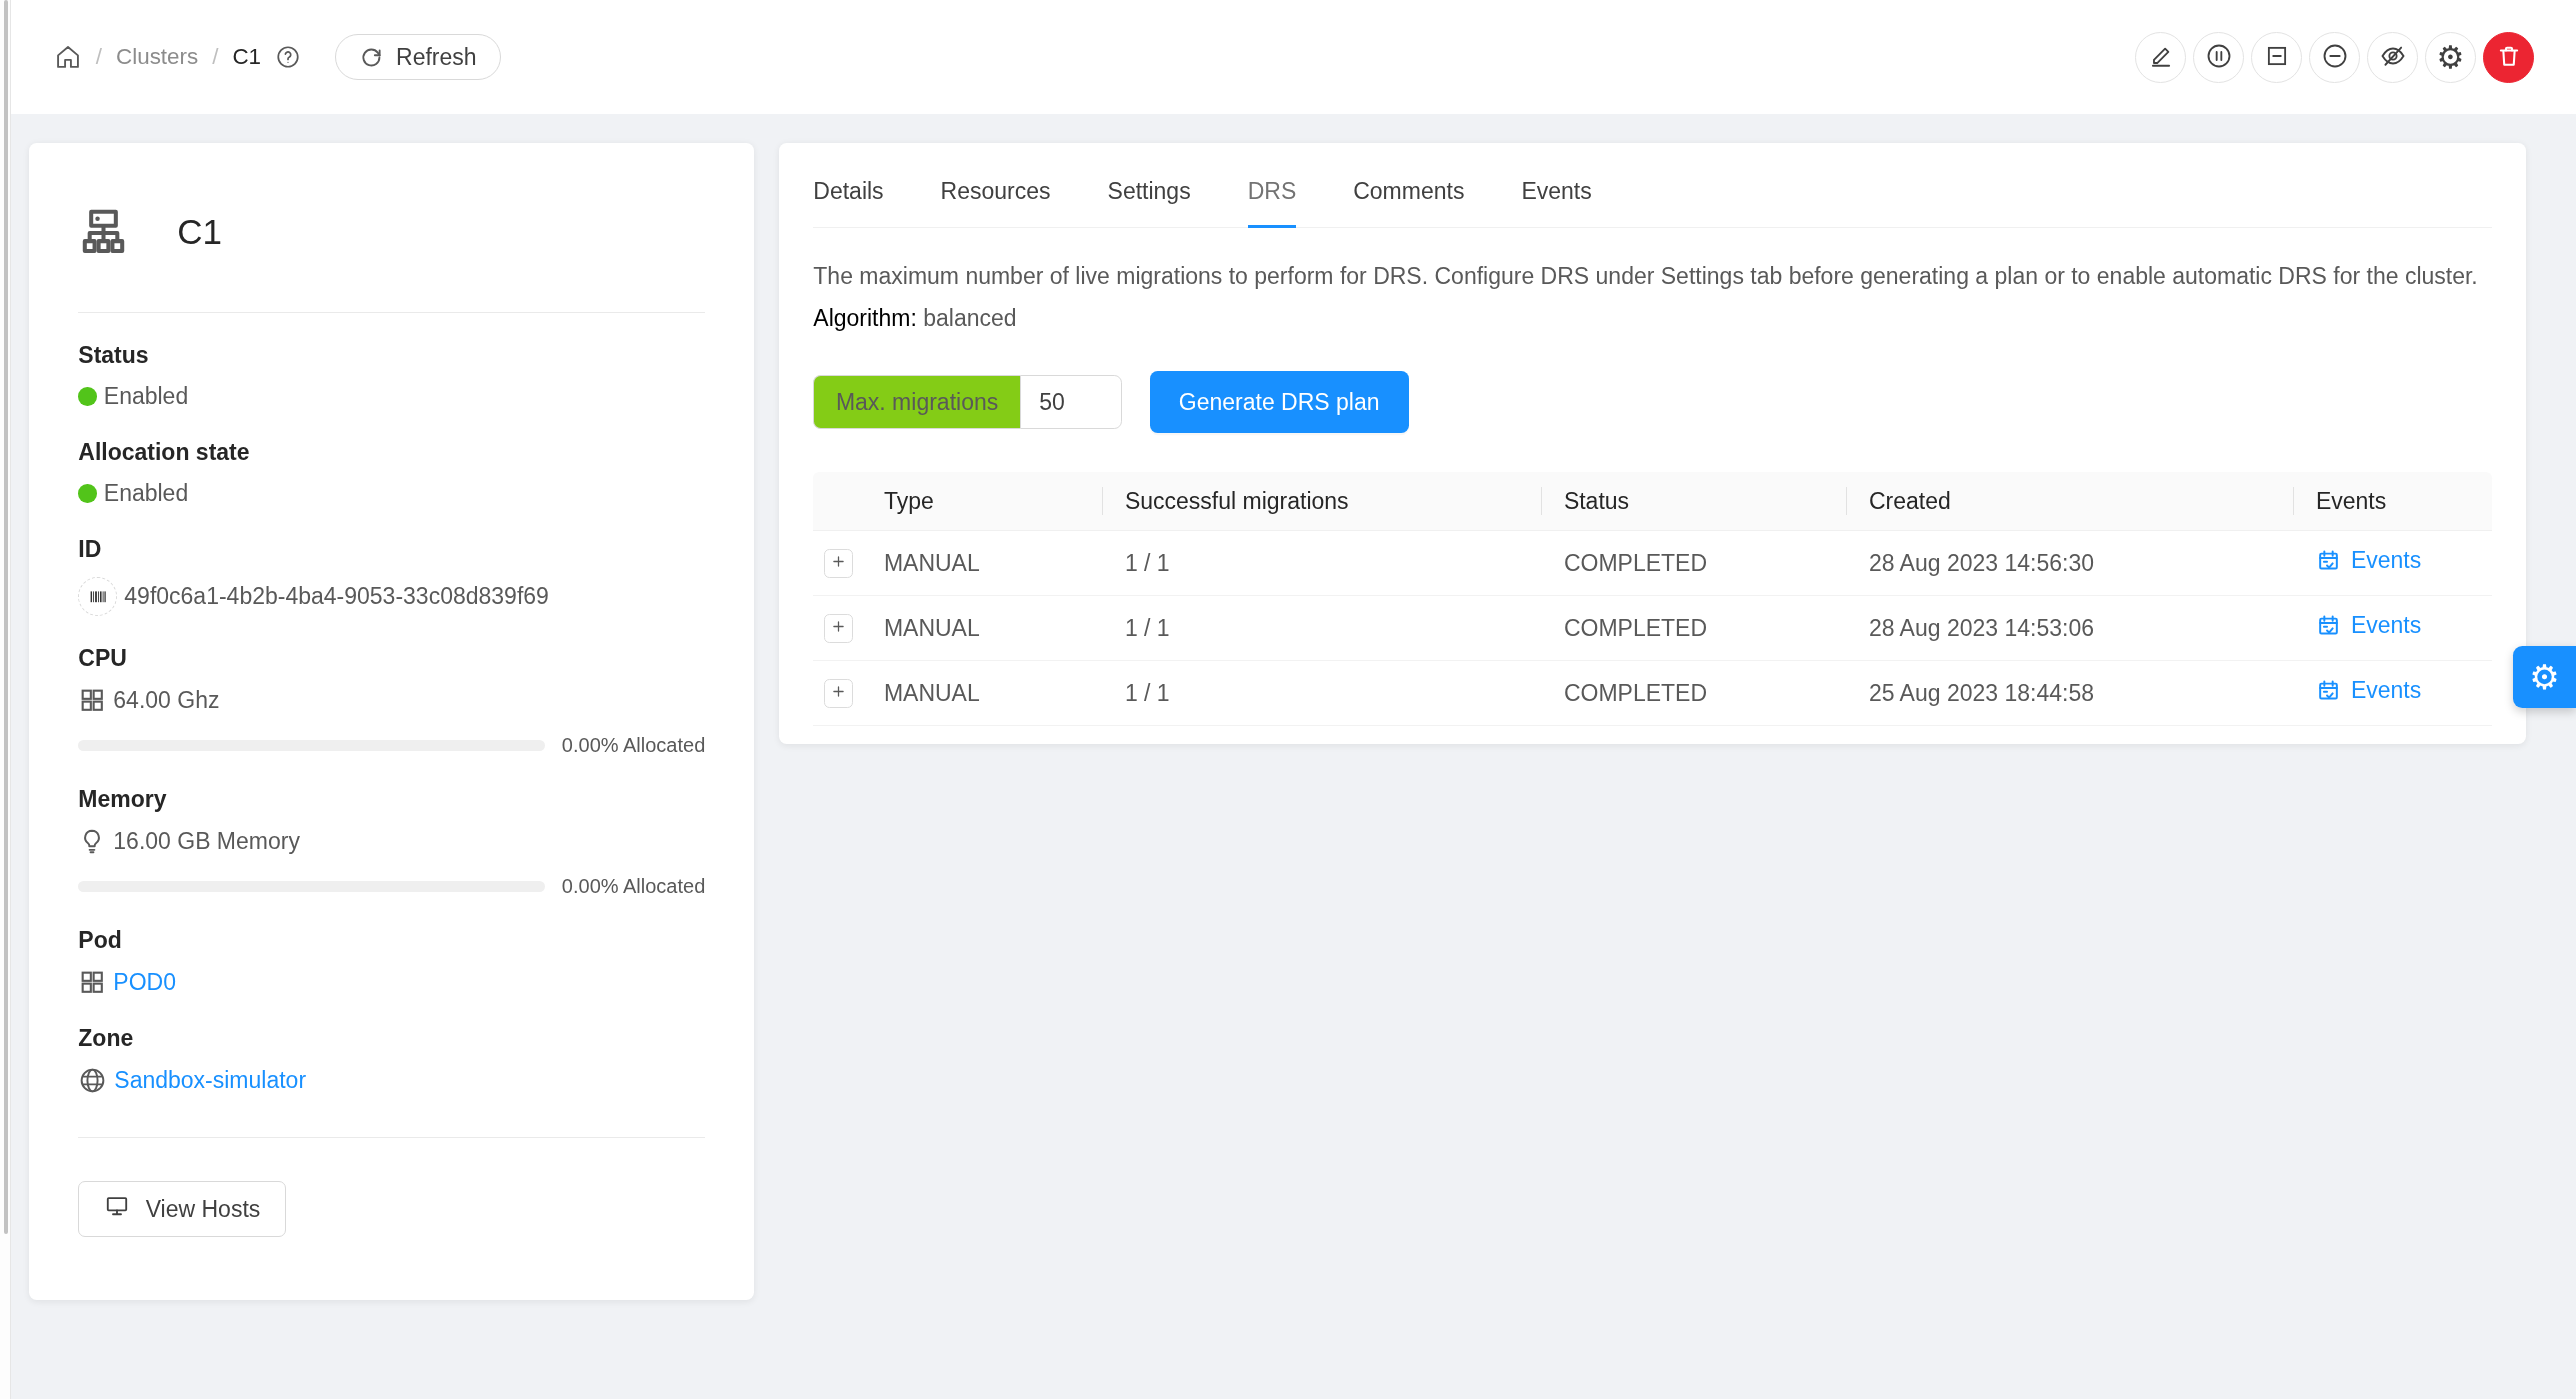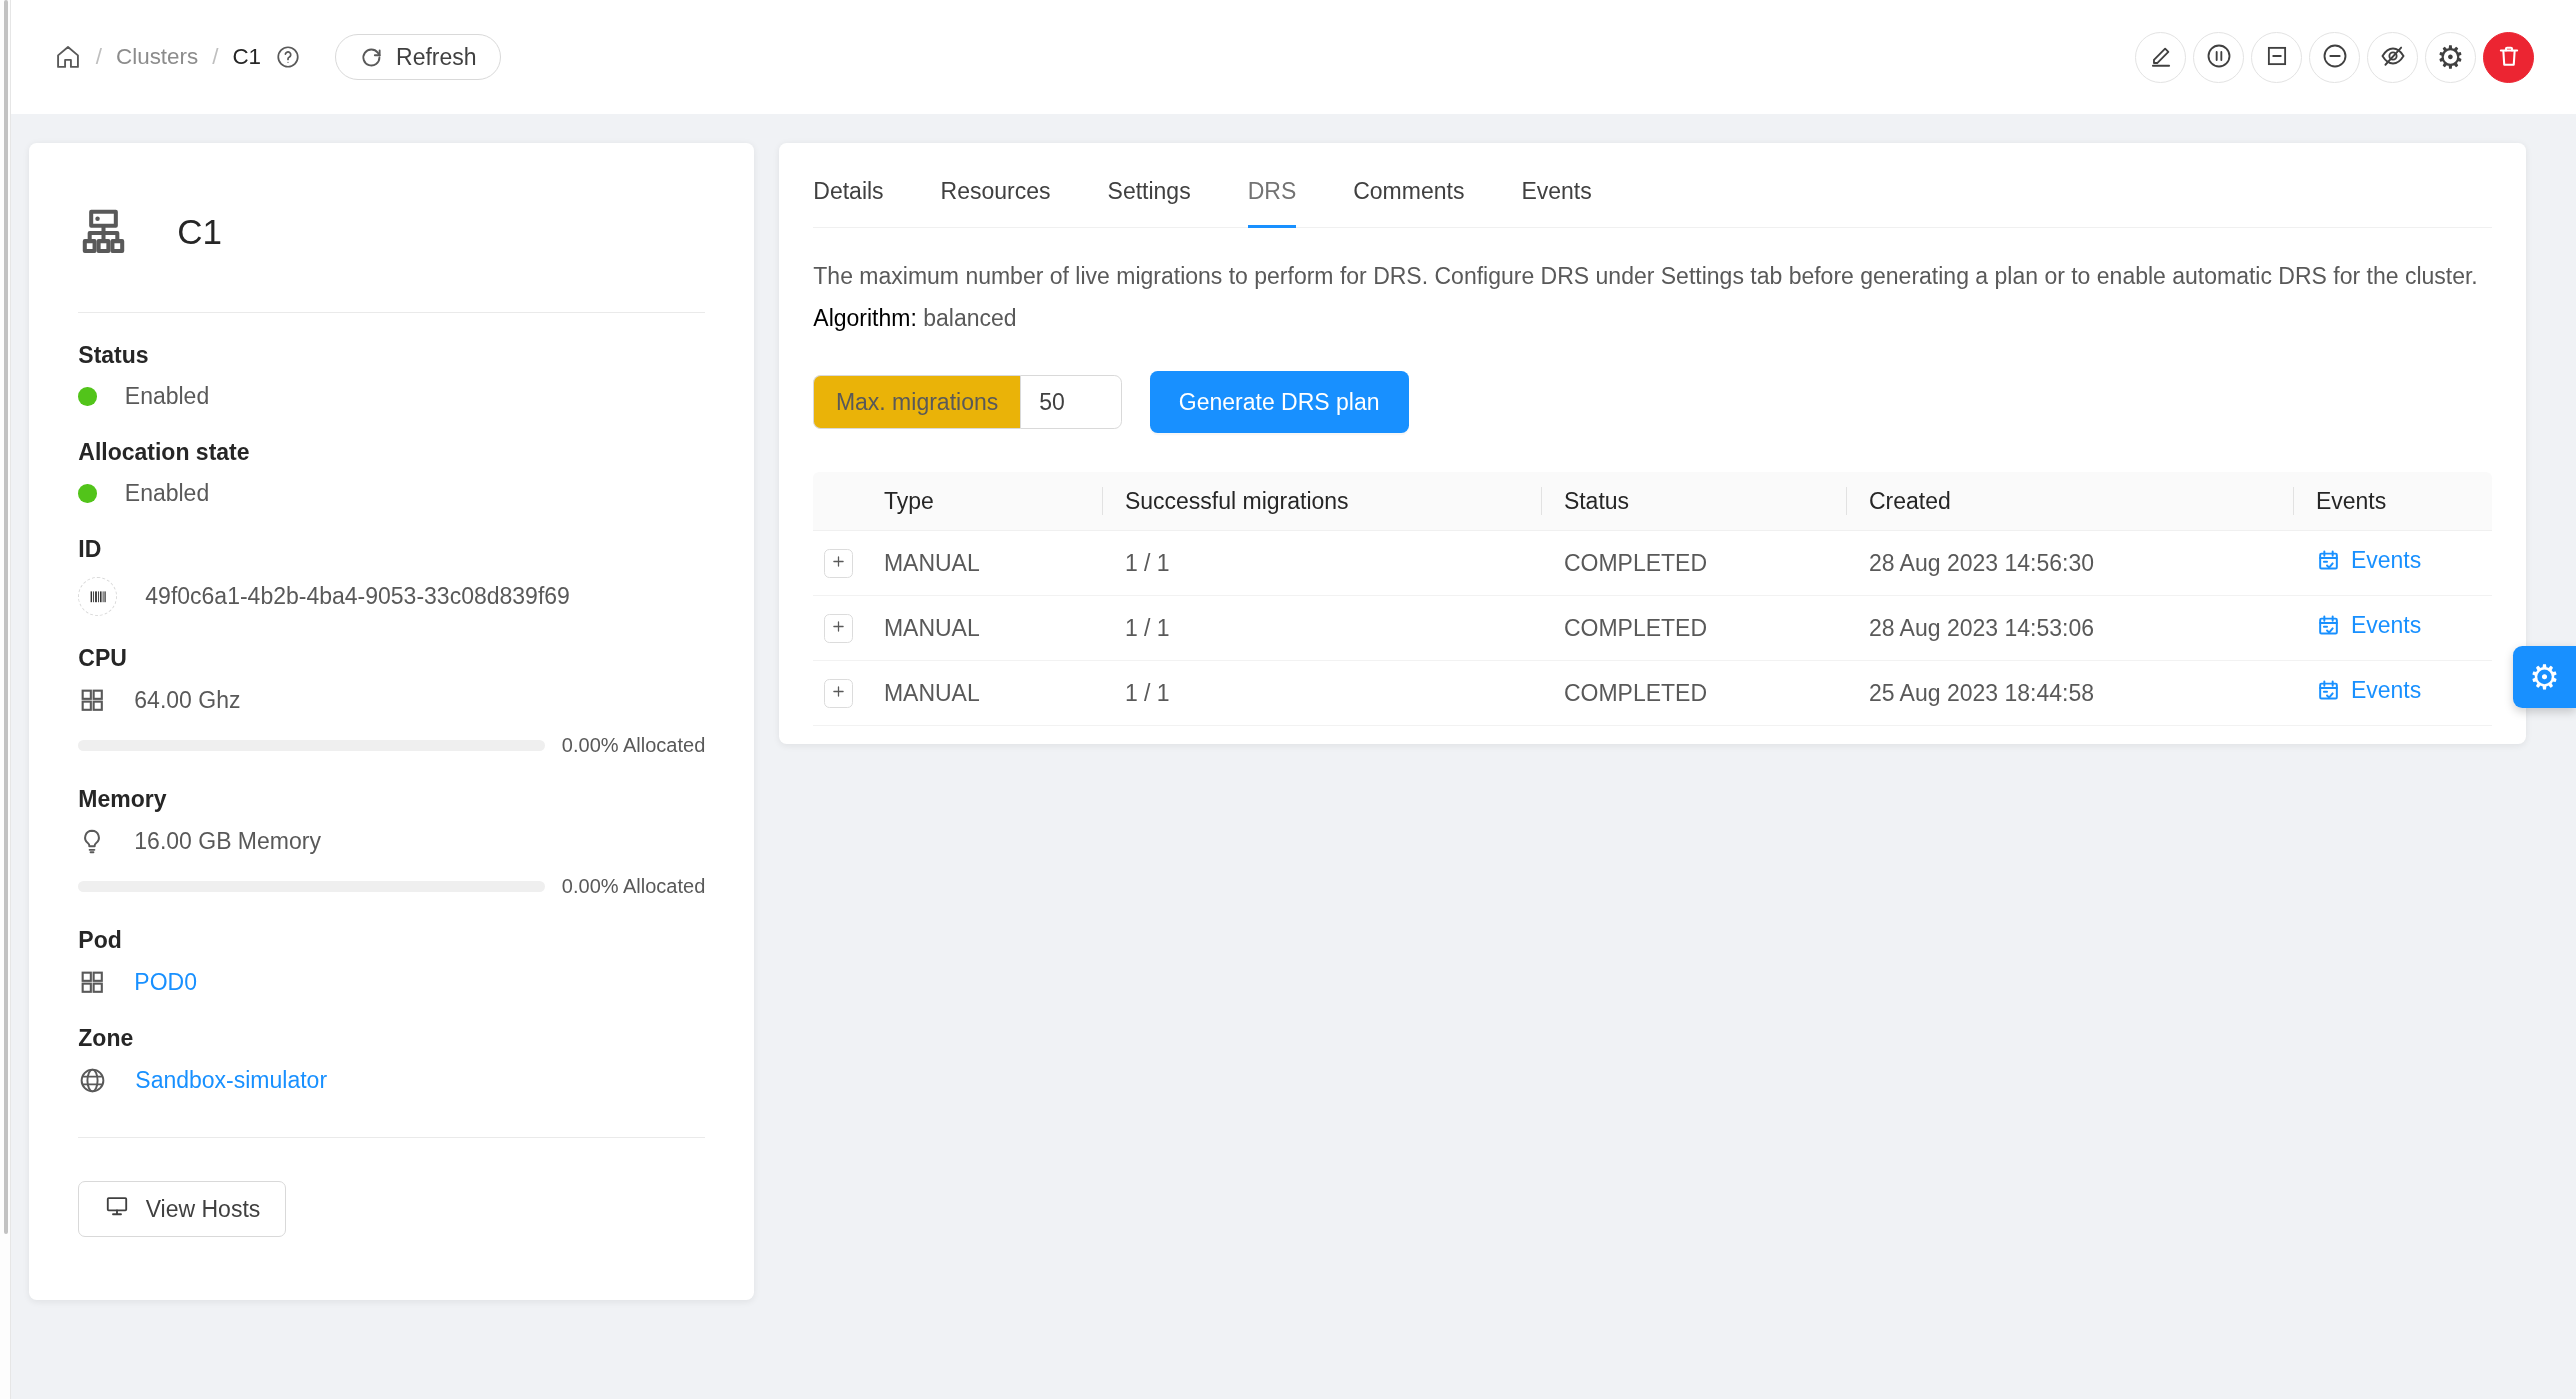--- a/index.html
+++ b/index.html
@@ -49,21 +49,21 @@
     box-shadow:0 1.5px 7.7px rgba(0,0,0,0.07);
   }
 
   
   .info-card { width:725px; height:1157px; padding:43px 49px 0; }
   .resource-head { display:flex; align-items:center; gap:48px; min-height:91px; color:#595959; }
   .resource-head .title { font-size:35px; color:#262626; }
   .divider { border:none; border-top:1.5px solid #eaeaea; margin-top:35px; }
   .section { margin-top:29px; }
   .section .label { font-size:23px; font-weight:bold; color:#262626; margin-bottom:14px; }
-  .vrow { display:flex; align-items:center; gap:28px; font-size:23px; color:#595959; }
+  .vrow { display:flex; align-items:center; gap:7px; font-size:23px; color:#595959; }
   .vrow .icon { display:inline-flex; color:#595959; flex:none; }
   .dot { width:18.5px; height:18.5px; border-radius:50%; background:#52c41a; flex:none; }
   .link { color:#1890ff; cursor:pointer; text-decoration:none; }
   .id-badge {
     width:39px; height:39px; border-radius:50%; border:1.5px dashed #d9d9d9;
     display:inline-flex; align-items:center; justify-content:center; color:#333; flex:none;
   }
   .progress-row { display:flex; align-items:center; gap:17px; margin-top:20px; }
   .progress-track { flex:1; height:10.8px; border-radius:77px; background:#efefef; overflow:hidden; }
   .progress-fill { height:100%; background:#1890ff; width:0%; }
@@ -79,21 +79,21 @@
   .tabs { display:flex; gap:57px; padding-top:35px; border-bottom:1.5px solid #f0f0f0; }
   .tab { font-size:23px; color:#404040; padding-bottom:21.6px; position:relative; cursor:pointer; }
   .tab.active { color:#737373;text-align:center; }
   .tab.active::after { content:""; position:absolute; left:0; right:0; bottom:-1.5px; height:3.1px; background:#1890ff; }
   .drs-desc { margin-top:32px; font-size:23px; color:#595959; line-height:1.45; }
   .algo-line { margin-top:12.3px; font-size:23px; color:#595959; }
   .algo-line .b { font-weight:normal; color:#000000; }
   .controls { margin-top:39px; display:flex; align-items:center; }
   .input-group { display:flex; height:54px; }
   .addon {
-    background:#eab308; border:1.5px solid #d9d9d9; border-right:none;
+    background:#84cc16; border:1.5px solid #d9d9d9; border-right:none;
     border-radius:7.7px 0 0 7.7px; display:flex; align-items:center;
     padding:0 21.6px; font-size:23px; color:#595959;
   }
   .mig-input {
     width:102px; border:1.5px solid #d9d9d9; border-radius:0 7.7px 7.7px 0;
     font-size:23px; color:#404040; padding:0 18.5px; outline:none; background:#fff;
     font-family:inherit;
   }
   .generate-btn {
     margin-left:28px; height:62px; padding:0 29px; border:none; cursor:pointer;

